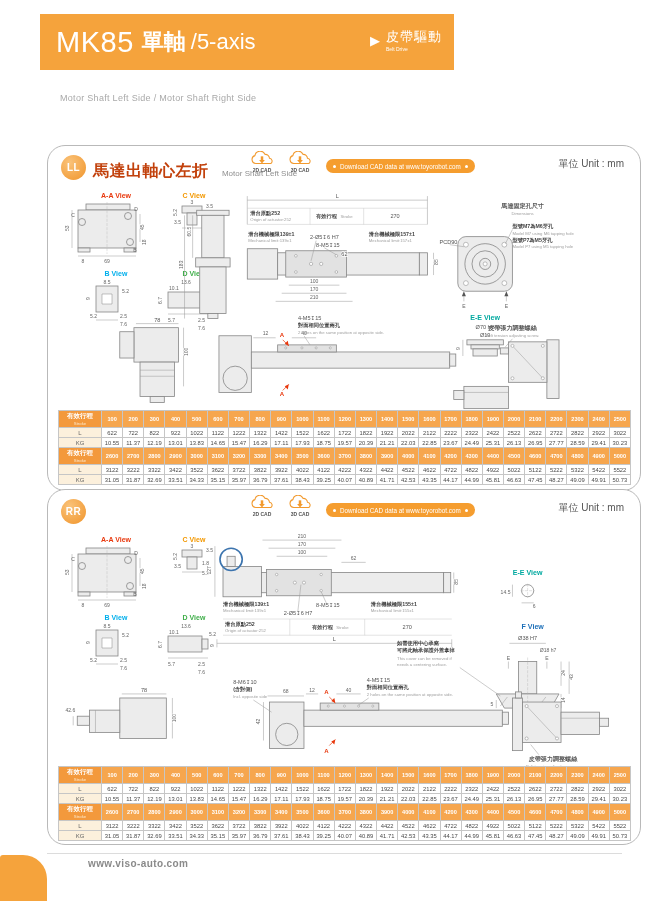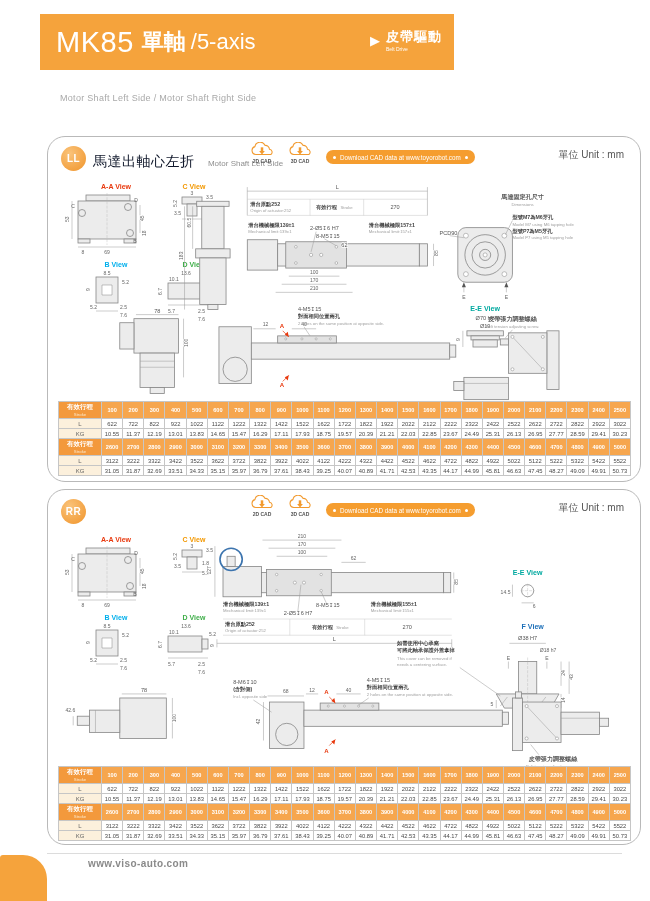--- a/index.html
+++ b/index.html
@@ -3,31 +3,31 @@
 <meta charset="utf-8">
 <style>
   html,body{margin:0;padding:0;background:#fff}
   body{width:650px;height:901px;position:relative;font-family:"Liberation Sans",sans-serif;overflow:hidden}
   .band{position:absolute;left:40px;top:14px;width:414px;height:56px;background:#F5A33C;color:#fff;display:flex;align-items:center;padding-left:16px;box-sizing:border-box}
   .model{font-size:29px;font-weight:normal;letter-spacing:.5px}
   .tzh{font-size:22px;font-weight:bold;margin-left:8px}
   .ten{font-size:22px;margin-left:5px;font-weight:normal}
   .drive{position:absolute;right:12px;top:14px;display:flex;align-items:center;gap:6px;color:#fff}
   .tri{font-size:13px;line-height:1}
-  .dzh{font-size:13px;font-weight:bold;letter-spacing:1px}
+  .dzh{font-size:13px;font-weight:normal;letter-spacing:1px}
   .den{font-size:5px}
   .sect{position:absolute;left:60px;top:86px}
   .sect .zh{font-size:16px;font-weight:bold;color:#3c3c3c;letter-spacing:1px}
   .sect .en{font-size:9px;color:#a9a9a9;margin-top:7px;letter-spacing:.3px}
   .panel{position:absolute;left:47px;width:594px;border:1.5px solid #b9b9b9;border-radius:18px;background:#fff;box-sizing:border-box}
-  .p1{top:136px;height:346px}
+  .p1{top:145px;height:346px}
   .p2{top:489px;height:356px}
   .badge{position:absolute;left:13px;top:9px;width:25px;height:25px;border-radius:50%;background:radial-gradient(circle at 35% 30%,#FAC37A,#F0942A);color:#fff;font-weight:bold;font-size:10px;display:flex;align-items:center;justify-content:center;letter-spacing:.5px}
   .ptitle{position:absolute;left:45px;top:15px;white-space:nowrap}
-  .pzh{font-size:14px;font-weight:normal;color:#0f172a;letter-spacing:.5px}
+  .pzh{font-size:16px;font-weight:bold;color:#c2410c;letter-spacing:.5px}
   .pen{font-size:8px;color:#8f8f8f;margin-left:9px}
   .cad{position:absolute;top:5px;width:36px;text-align:center;cursor:pointer}
   .c2d{left:196px}.c3d{left:234px}
   .cad svg{width:28px;height:16px;display:block;margin:0 auto}
   .cadl{font-size:5px;color:#555;font-weight:bold;display:block}
   .pill{position:absolute;left:278px;top:13px;height:14px;background:#F59D2F;border-radius:7px;color:#fff;font-size:6.3px;display:flex;align-items:center;gap:4px;padding:0 7px;cursor:pointer;white-space:nowrap}
   .pill .dot{width:3px;height:3px;border-radius:50%;background:#fff;flex:0 0 auto}
   .unit{position:absolute;right:16px;top:11px;font-size:10px;color:#555}
   .views{position:absolute;left:8px;top:44px;width:180px;height:152px}
   .draw{position:absolute;left:7px;top:42px}

